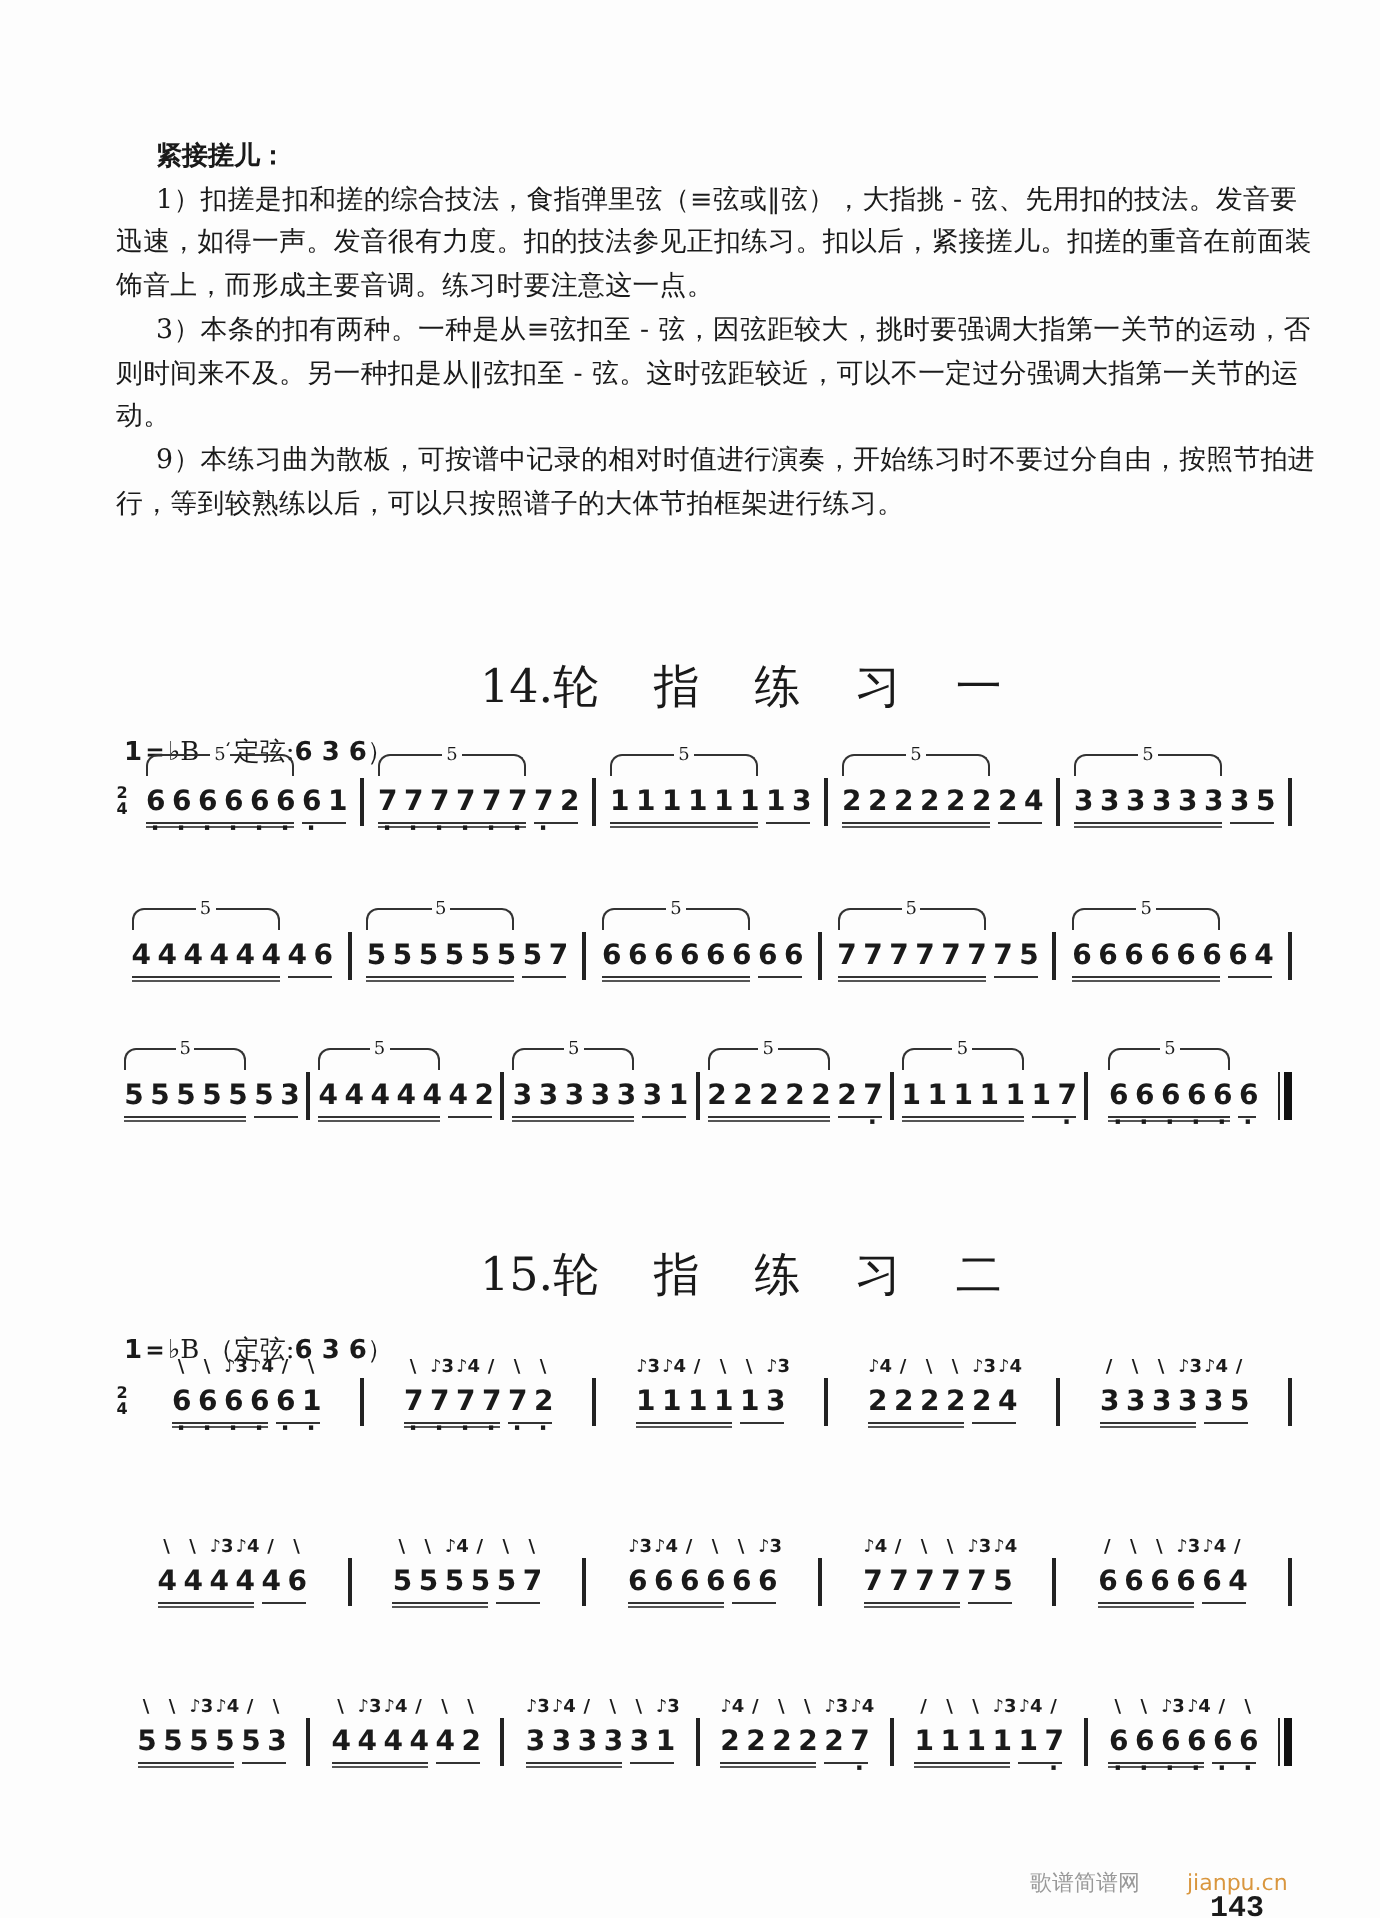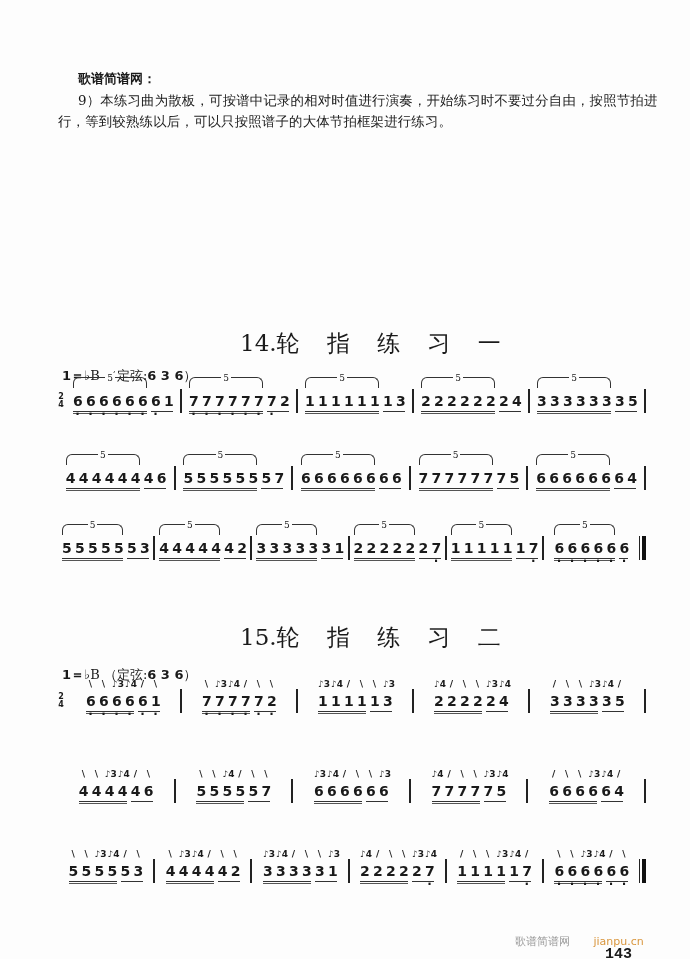--- a/index.html
+++ b/index.html
@@ -28,21 +28,23 @@
   .note.low::after { content: "·"; position: absolute; left: 0; right: 0; bottom: -12px; font-size: 12px; text-align: center; }
   .orn { position: absolute; top: -14px; left: 0; right: 0; text-align: center; font-size: 9px; font-family: "DejaVu Sans", sans-serif; }
   .page-num { position: absolute; left: 605px; top: 946px; font-family: Liberation Mono, monospace; font-weight: bold; font-size: 15px; }
   .watermark { position: absolute; left: 515px; top: 934px; font-size: 11px; color: #999; font-family: "DejaVu Sans", sans-serif; }
   .watermark .site { color: #d9963e; padding-left: 20px; }
 </style>
 </head>
 <body>
 
 <div class="notes-block">
-  <div class="notes-heading">歌谱简谱网：</div>
+  <div class="notes-heading">紧接搓儿：</div>
+  <p class="para">1）扣搓是扣和搓的综合技法，食指弹里弦（≡弦或‖弦），大指挑 - 弦、先用扣的技法。发音要迅速，如得一声。发音很有力度。扣的技法参见正扣练习。扣以后，紧接搓儿。扣搓的重音在前面装饰音上，而形成主要音调。练习时要注意这一点。</p>
+  <p class="para">3）本条的扣有两种。一种是从≡弦扣至 - 弦，因弦距较大，挑时要强调大指第一关节的运动，否则时间来不及。另一种扣是从‖弦扣至 - 弦。这时弦距较近，可以不一定过分强调大指第一关节的运动。</p>
   <p class="para">9）本练习曲为散板，可按谱中记录的相对时值进行演奏，开始练习时不要过分自由，按照节拍进行，等到较熟练以后，可以只按照谱子的大体节拍框架进行练习。</p>
 </div>
 
 <div class="ex-title" style="left:240px; top:328px;">
   <span class="num">14.</span><span>轮 指 练 习 一</span>
 </div>
 <div class="key-line" style="top:367px;">
   <b>1＝</b><span>♭B</span>
   <span>（定弦:</span><b>6 3 6</b><span>）</span>
 </div>

